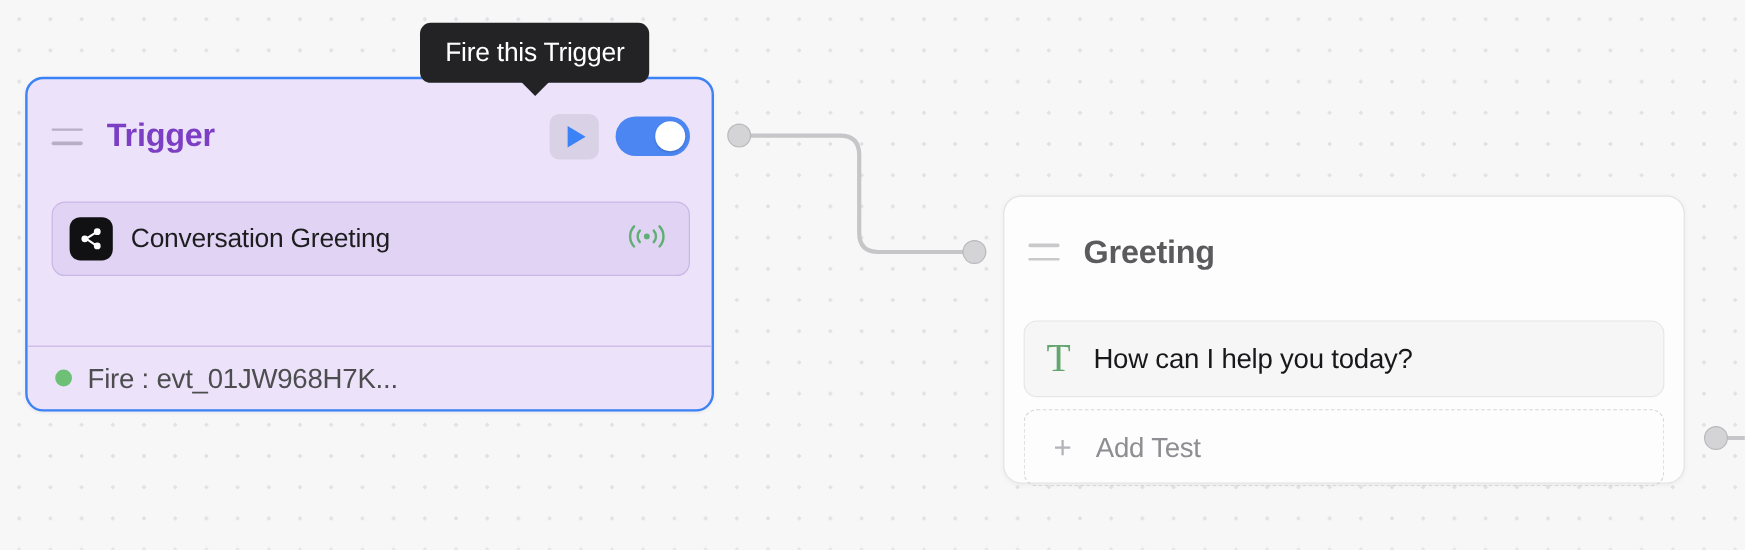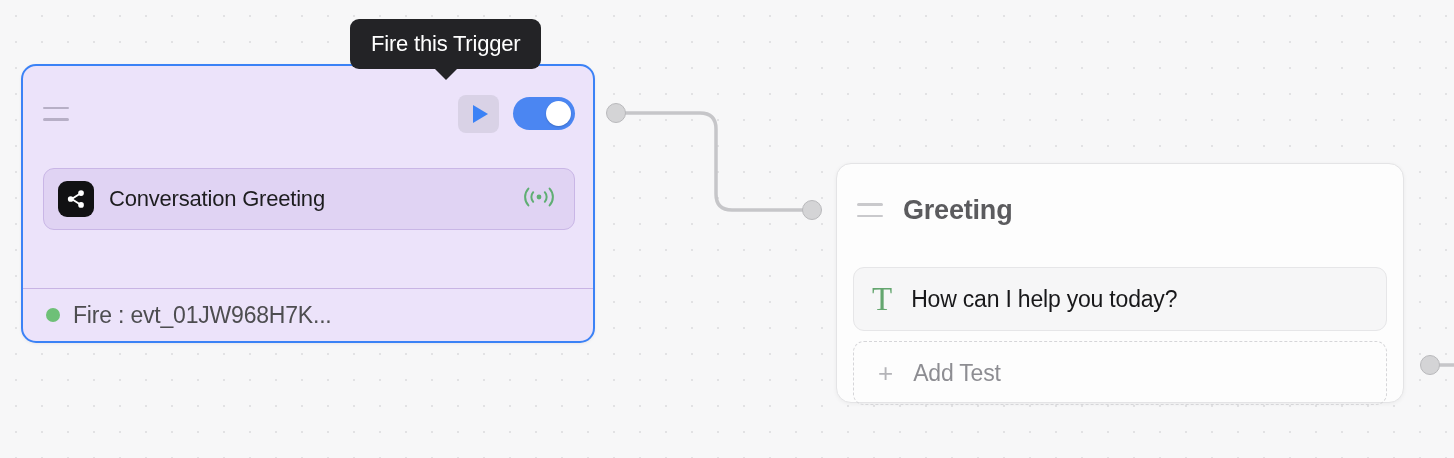--- a/index.html
+++ b/index.html
@@ -320,20 +320,21 @@
     <path d="M 1438 365 L 1454 365" fill="none" stroke="#c6c6c9" stroke-width="3.5" stroke-linecap="round"></path>
   </svg>
 
   <div id="trigger-node">
 
     <div class="node-head">
       <span class="grip">
         <i></i>
           <i></i>
       </span>
+      <span class="node-title">Trigger</span>
       <span class="head-spacer"></span>
 
       <div id="fire-button">
         <span class="tri"></span>
       </div>
 
       <div id="trigger-toggle">
         <span class="knob"></span>
       </div>
     </div>

